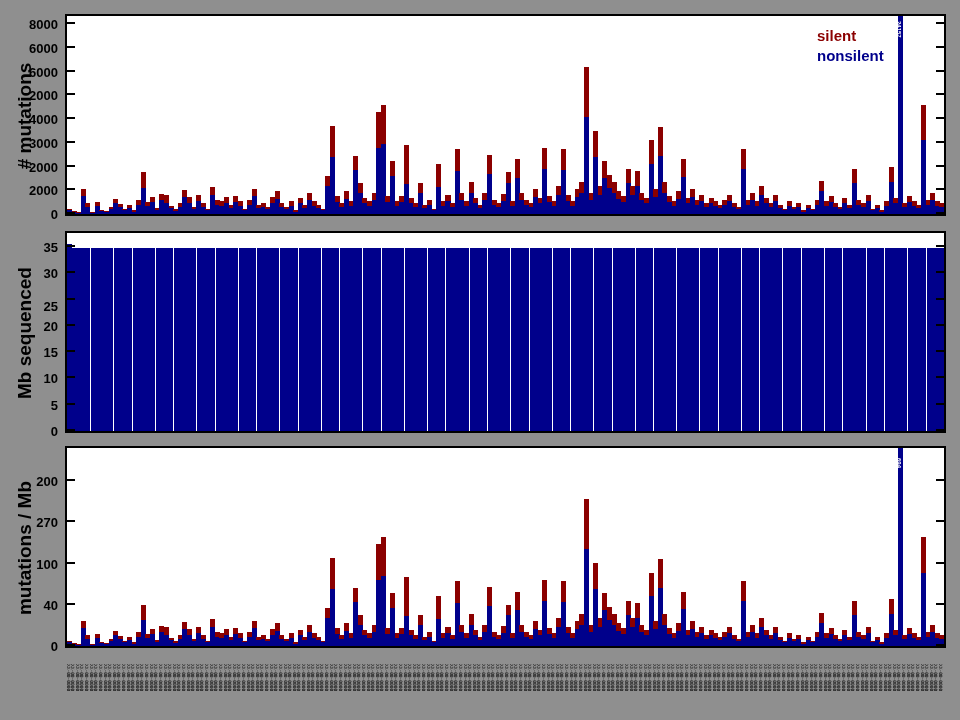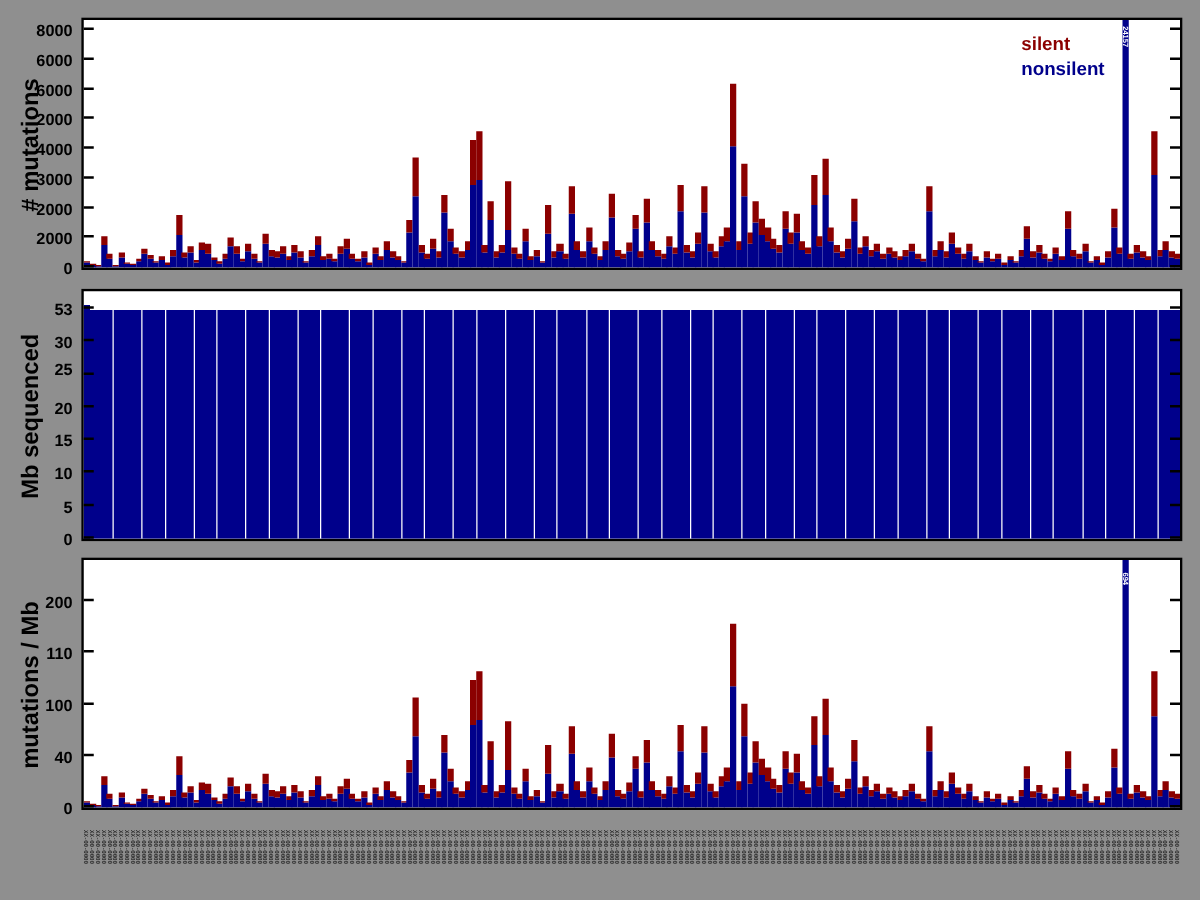--- a/index.html
+++ b/index.html
@@ -1909,21 +1909,21 @@
     <div class="yticklabel" style="left: 10px; top: 113.036px;">4000</div>
     <div class="yticklabel" style="left: 10px; top: 89.295px;">2000</div>
     <div class="yticklabel" style="left: 10px; top: 65.554px;">6000</div>
     <div class="yticklabel" style="left: 10px; top: 41.8129px;">6000</div>
     <div class="yticklabel" style="left: 10px; top: 18.0719px;">8000</div>
     <div class="yticklabel" style="left: 10px; top: 425px;">0</div>
     <div class="yticklabel" style="left: 10px; top: 398.74px;">5</div>
     <div class="yticklabel" style="left: 10px; top: 372.48px;">10</div>
     <div class="yticklabel" style="left: 10px; top: 346.22px;">15</div>
     <div class="yticklabel" style="left: 10px; top: 319.96px;">20</div>
-    <div class="yticklabel" style="left: 10px; top: 289px;">25</div>
+    <div class="yticklabel" style="left: 10px; top: 300px;">25</div>
     <div class="yticklabel" style="left: 10px; top: 267.44px;">30</div>
-    <div class="yticklabel" style="left: 10px; top: 241.18px;">53</div>
+    <div class="yticklabel" style="left: 10px; top: 241.18px;">35</div>
     <div class="yticklabel" style="left: 10px; top: 640px;">0</div>
     <div class="yticklabel" style="left: 10px; top: 598.75px;">40</div>
     <div class="yticklabel" style="left: 10px; top: 557.5px;">100</div>
-    <div class="yticklabel" style="left: 10px; top: 516.25px;">110</div>
+    <div class="yticklabel" style="left: 10px; top: 516.25px;">270</div>
     <div class="yticklabel" style="left: 10px; top: 475px;">200</div>
   </div>
 
 </body></html>

